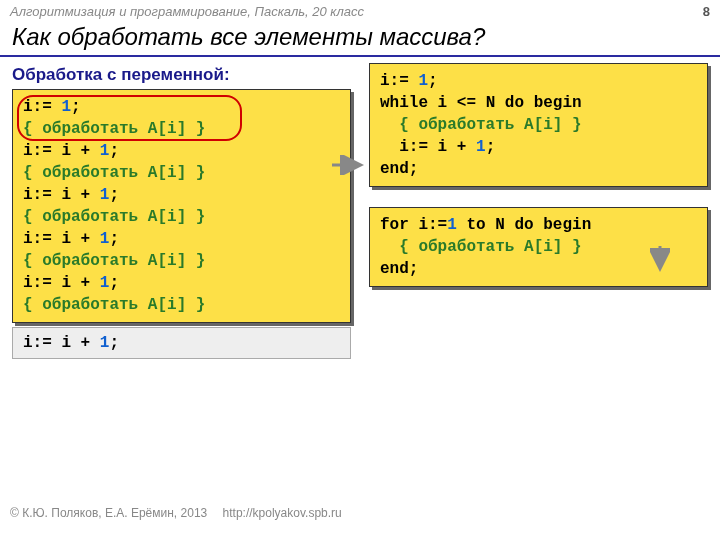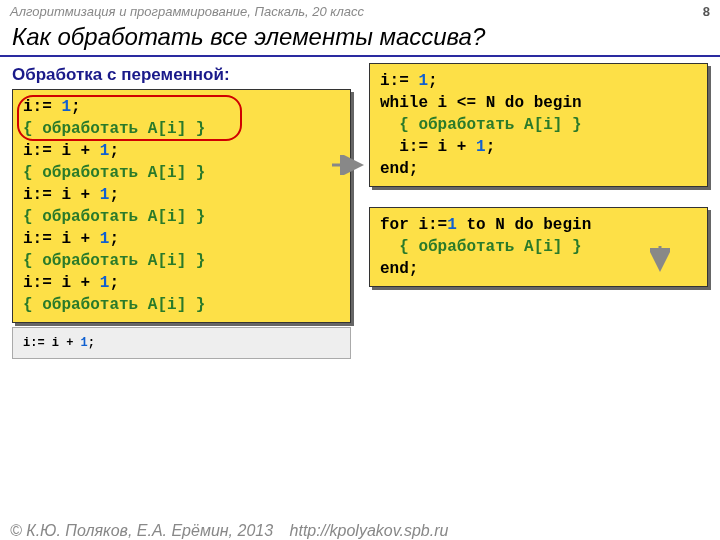--- a/index.html
+++ b/index.html
@@ -48,21 +48,21 @@
     padding: 6px 10px;
     white-space: pre;
     position: relative;
   }
   .codebox.small { margin-top: 20px; }
   .graybox {
     background: #eee;
     border: 1px solid #aaa;
     font-family: "Courier New", monospace;
     font-weight: bold;
-    font-size: 12px;
+    font-size: 16px;
     line-height: 22px;
     padding: 4px 10px;
     margin-top: 4px;
     white-space: pre;
   }
   .num { color: #1060d0; }
   .kw { color: #000; }
   .cm { color: #2a7a2a; }
   .highlight-ring {
     position: absolute;
@@ -82,24 +82,23 @@
     left: 330px;
     top: 155px;
   }
   .arrow-vert {
     position: absolute;
     left: 650px;
     top: 244px;
   }
   .footer {
     position: absolute;
-    bottom: 0;
+    bottom: 20px;
     left: 10px;
-    font-style: italic;
-    font-size: 16px;
+    font-size: 12px;
     color: #888;
   }
   .footer .url { color: #888; margin-left: 12px; }
 </style>
 </head>
 <body>
 
 <div class="header-bar">
   <span>Алгоритмизация и программирование, Паскаль, 20 класс</span>
   <span class="page-num">8</span>

